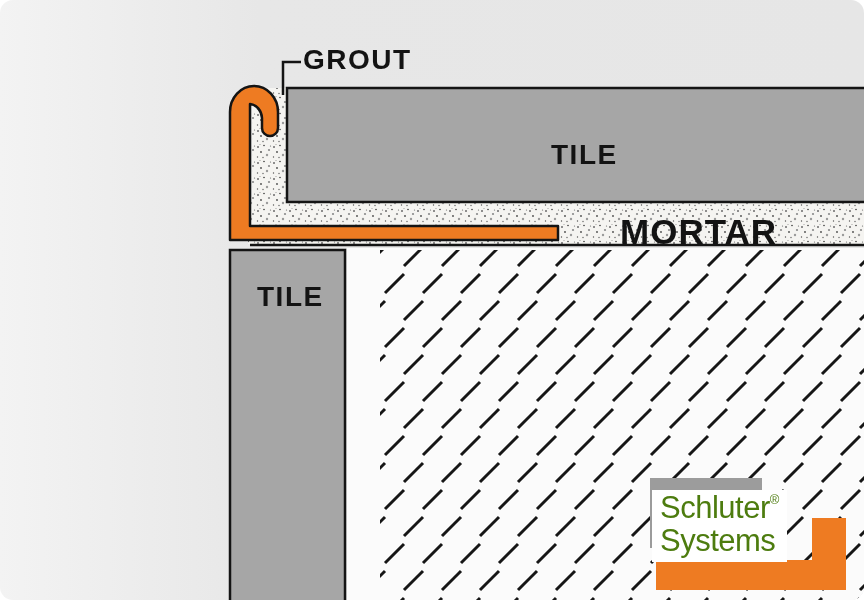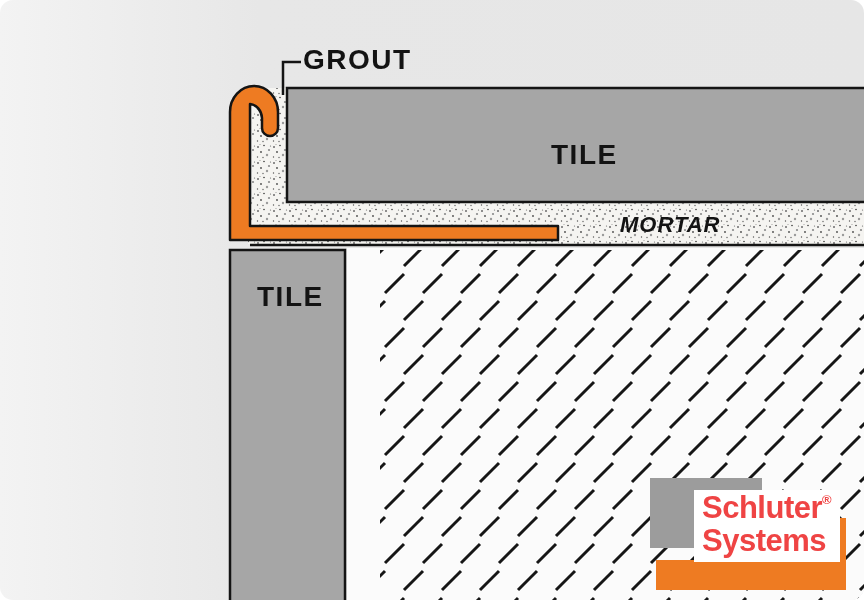--- a/index.html
+++ b/index.html
@@ -18,42 +18,42 @@
 
   .label {
     position: absolute;
     font-weight: bold;
     color: #131313;
     font-size: 28px;
     letter-spacing: 1.5px;
     white-space: nowrap;
     line-height: 1;
   }
-  .label.small { font-size: 22px; letter-spacing: 1px; font-style: italic; }
+  .label.small { font-size: 35px; letter-spacing: 1px; }
   .label.on-white { background: #fbfbfb; padding: 3px 8px; }
 
   
   .logo-gray {
     position: absolute; left: 650px; top: 478px;
     width: 112px; height: 70px; background: #9c9c9c;
   }
   .logo-orange-h {
     position: absolute; left: 656px; top: 560px;
     width: 160px; height: 30px; background: #ee7b22;
   }
   .logo-orange-v {
     position: absolute; left: 812px; top: 518px;
     width: 34px; height: 72px; background: #ee7b22;
   }
   .logo-textbox {
-    position: absolute; left: 694px; top: 490px;
+    position: absolute; left: 652px; top: 490px;
     background: #ffffff;
     padding: 2px 8px 4px 8px;
-    color: #ef4444;
-    font-weight: bold;
+    color: #4d7c0f;
+    font-weight: normal;
     font-size: 31px;
     line-height: 1.06;
     letter-spacing: -0.5px;
     white-space: nowrap;
   }
   .logo-textbox sup { font-size: 13px; vertical-align: 14px; letter-spacing: 0; }
 </style>
 </head>
 <body>
 

